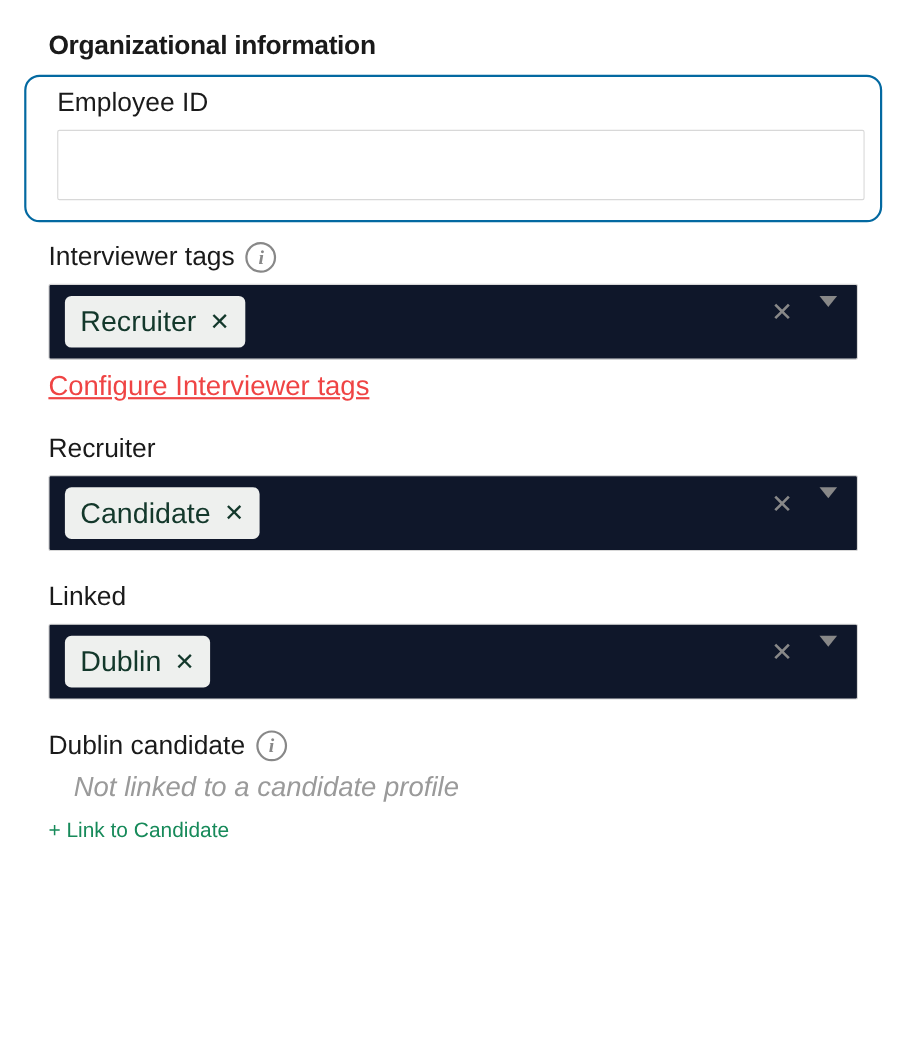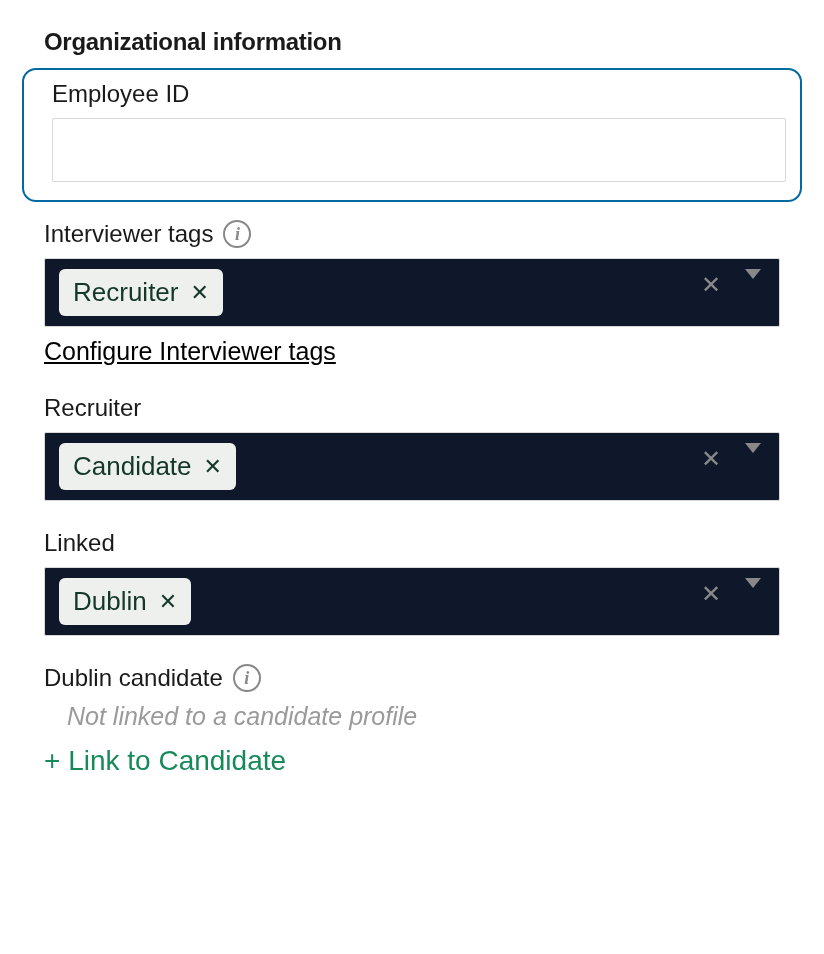--- a/index.html
+++ b/index.html
@@ -100,38 +100,38 @@
     width: 0;
     height: 0;
     border-left: 8px solid transparent;
     border-right: 8px solid transparent;
     border-top: 10px solid #888;
     margin-left: 6px;
     margin-right: 4px;
     cursor: pointer;
   }
   .link-green {
-    color: #000000;
+    color: #ef4444;
     text-decoration: underline;
     font-size: 25px;
     font-weight: 500;
     display: inline-block;
     margin-top: 10px;
     cursor: pointer;
   }
   .muted-italic {
     color: #9a9a9a;
     font-style: italic;
     font-size: 25px;
     margin-top: 6px;
     margin-left: 23px;
   }
   .link-candidate {
     color: #178a5a;
-    font-size: 28px;
+    font-size: 19px;
     font-weight: 500;
     margin-top: 14px;
     cursor: pointer;
   }
 </style>
 </head>
 <body>
 
 <h2 class="section-title">Organizational information</h2>
 

